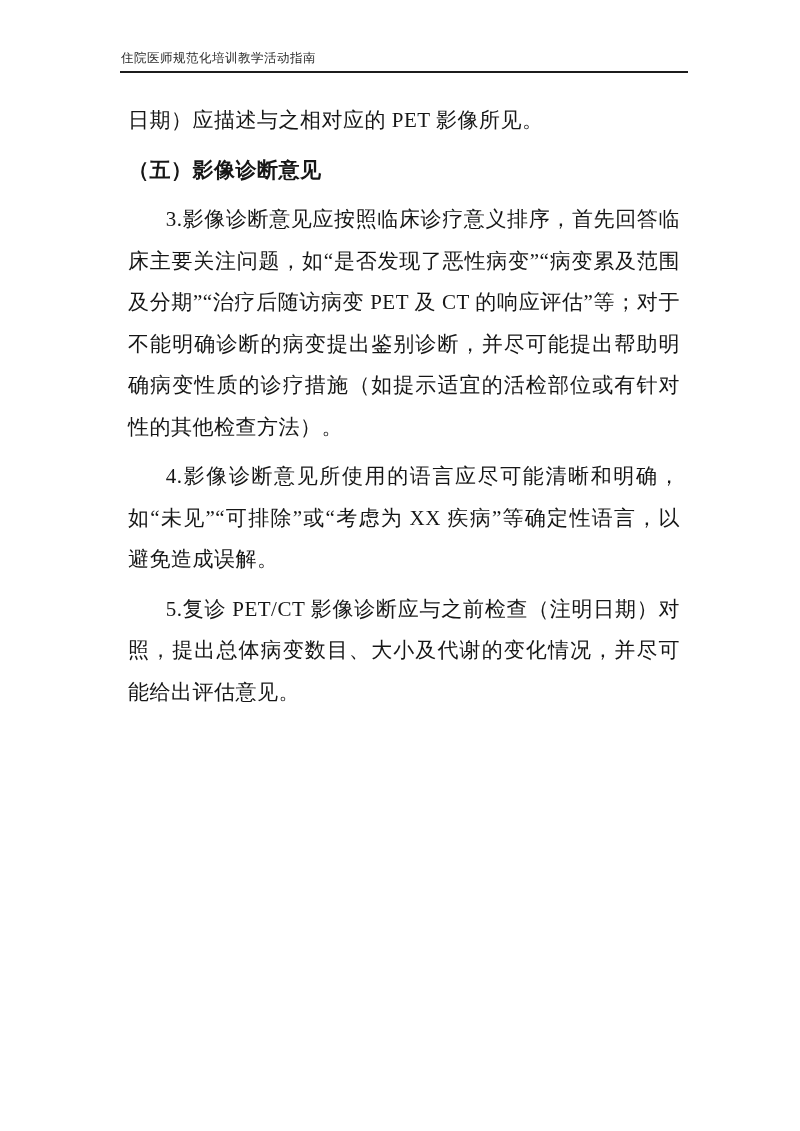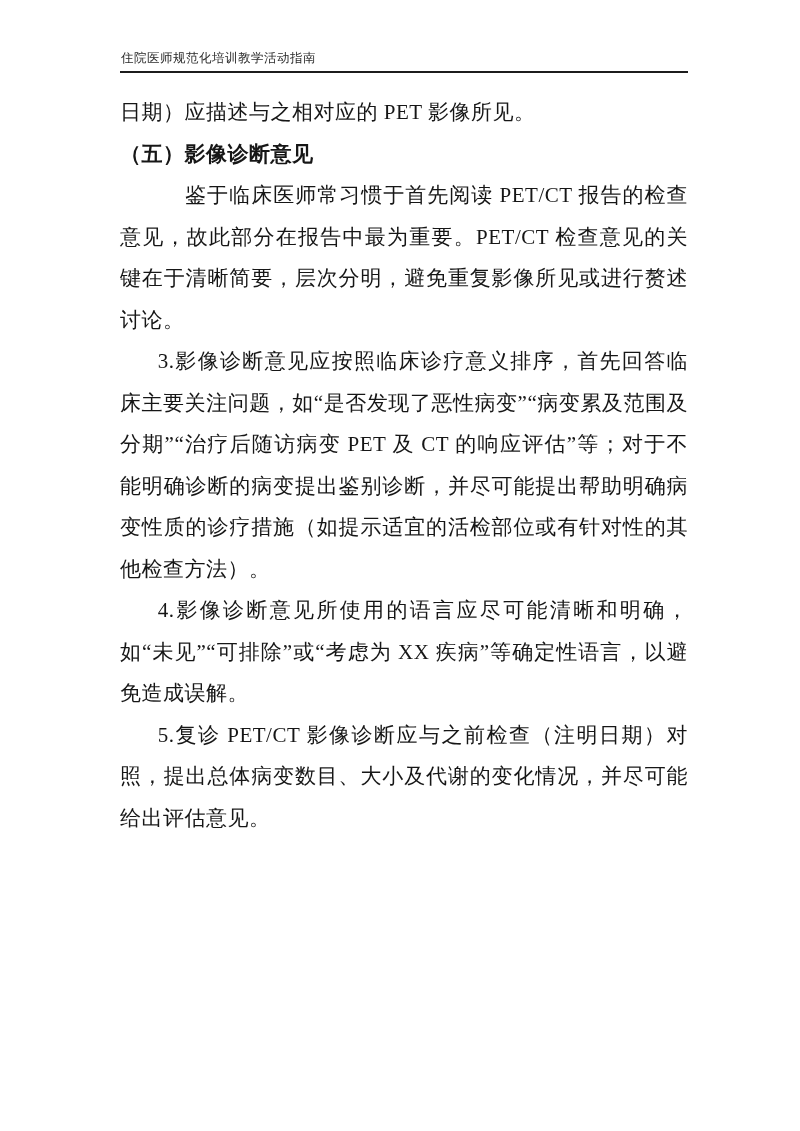--- a/index.html
+++ b/index.html
@@ -37,27 +37,27 @@
     position: absolute;
     left: 120px;
     top: 92px;
     width: 568px;
     font-size: 21px;
     line-height: 41.5px;
     text-align: justify;
     letter-spacing: 0.5px;
   }
   .para {
-    margin: 0;
+    margin: 8px;
   }
   .no-indent   { text-indent: 0; }
   .indent-num  { text-indent: 1.8em; }
   .indent-large{ text-indent: 3.1em; }
   .heading {
-    margin: 0;
+    margin: 8px;
     font-size: 21px;
     font-weight: bold;
     line-height: 41.5px;
     text-indent: 0;
     text-align: left;
   }
   .footer {
     position: absolute;
     left: 0;
     right: 0;
@@ -74,21 +74,20 @@
 
   <div class="header">
     <span>住院医师规范化培训教学活动指南</span>
   </div>
 
   <div class="header-rule"></div>
 
   <div class="doc-body">
     <p class="para no-indent">日期）应描述与之相对应的 PET 影像所见。</p>
     <h3 class="heading">（五）影像诊断意见</h3>
-    <p class="para indent-large">鉴于临床医师常习惯于首先阅读 PET/CT 报告的检查意见，故此部分在报告中最为重要。PET/CT 检查意见的关键在于清晰简要，层次分明，避免重复影像所见或进行赘述讨论。</p>
     <p class="para indent-num">3.影像诊断意见应按照临床诊疗意义排序，首先回答临床主要关注问题，如“是否发现了恶性病变”“病变累及范围及分期”“治疗后随访病变 PET 及 CT 的响应评估”等；对于不能明确诊断的病变提出鉴别诊断，并尽可能提出帮助明确病变性质的诊疗措施（如提示适宜的活检部位或有针对性的其他检查方法）。</p>
     <p class="para indent-num">4.影像诊断意见所使用的语言应尽可能清晰和明确，如“未见”“可排除”或“考虑为 XX 疾病”等确定性语言，以避免造成误解。</p>
     <p class="para indent-num">5.复诊 PET/CT 影像诊断应与之前检查（注明日期）对照，提出总体病变数目、大小及代谢的变化情况，并尽可能给出评估意见。</p>
   </div>
 
   <div class="footer">
     <span>73</span>
   </div>
 
 </div>

